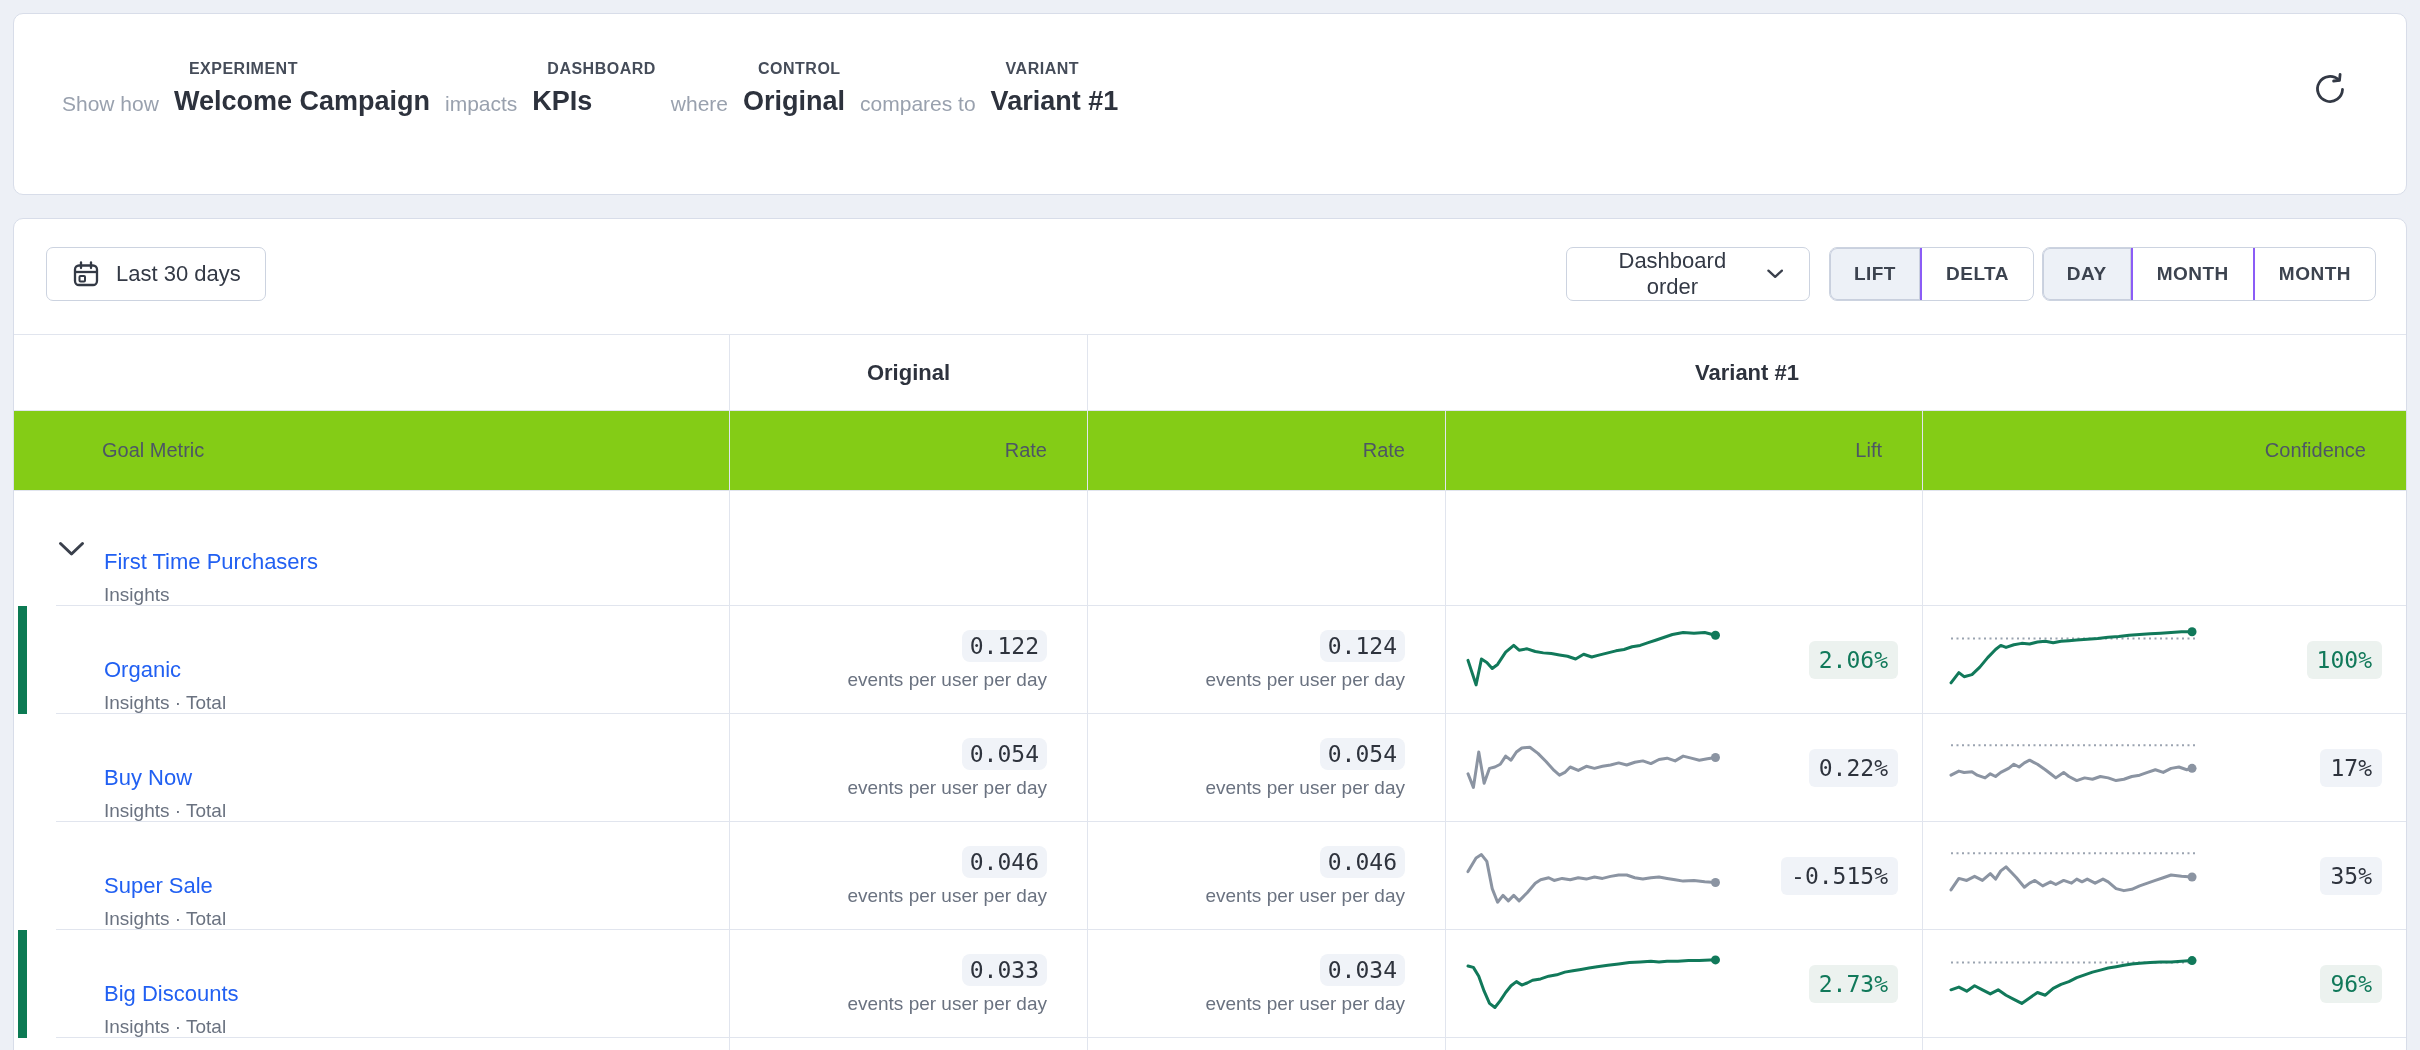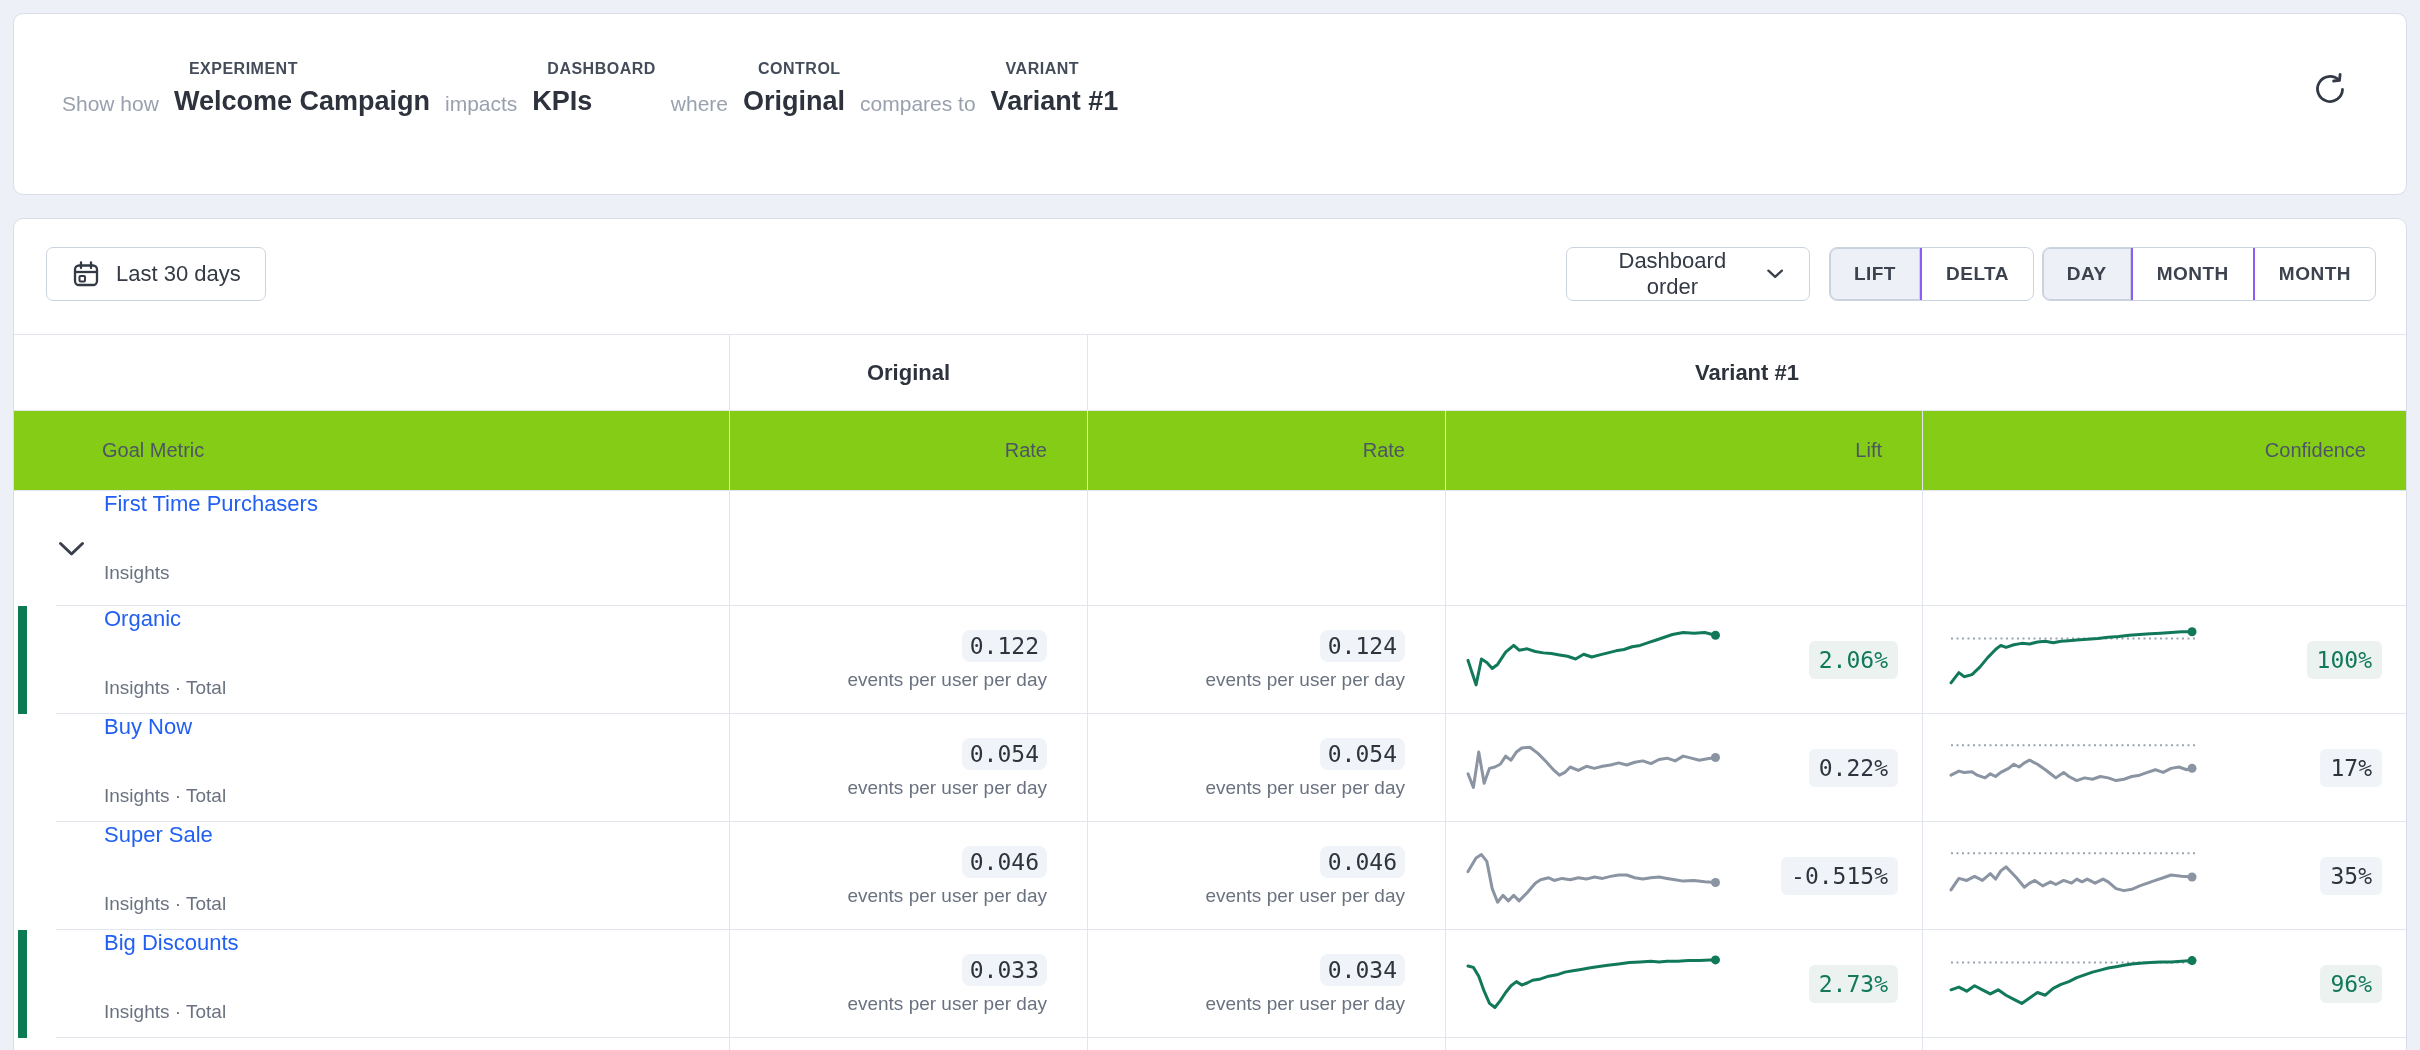--- a/index.html
+++ b/index.html
@@ -44,21 +44,21 @@
   .thead2 { height:80px; background:#84cc16; border-bottom:1px solid #e1e5ee; }
   .thead2 .scell { display:flex; align-items:center; justify-content:flex-end; padding-right:40px; font-size:20px; font-weight:500; color:#4d5665; }
   .thead2 .scell.first { justify-content:flex-start; padding-left:88px; }
 
   .trow { position:relative; height:108px; }
   .trow::after { content:""; position:absolute; left:42px; right:0; bottom:0; height:1px; background:#e1e5ee; }
   .trow.group { height:115px; }
   .accent { position:absolute; left:4px; top:0; bottom:0; width:9px; background:#0c7a53; display:none; }
   .trow.positive .accent { display:block; }
 
-  .metric-cell { display:flex; flex-direction:column; justify-content:flex-start; padding-left:90px;gap:36px; }
+  .metric-cell { display:flex; flex-direction:column; justify-content:flex-end; padding-left:90px; }
   .metric-link { color:#2160f2; font-size:22px; font-weight:500; text-decoration:none; width:max-content; cursor:pointer; }
   .metric-sub { color:#6a7280; font-size:19px; margin-top:9px; }
   .chev { position:absolute; left:44px; top:50px; background:none; border:none; cursor:pointer; }
 
   .rate-cell { display:flex; flex-direction:column; align-items:flex-end; justify-content:center; padding-right:40px; }
   .rate-val { font-family:"DejaVu Sans Mono",monospace; font-size:23px; color:#2e333d; background:#f0f3f8; padding:3px 8px; border-radius:8px; }
   .rate-unit { color:#6a7280; font-size:19px; margin-top:7px; }
 
   .spark-cell { display:flex; align-items:center; justify-content:space-between; padding:0 24px 0 16px; }
   .spark-cell.conf { padding-left:22px; }

